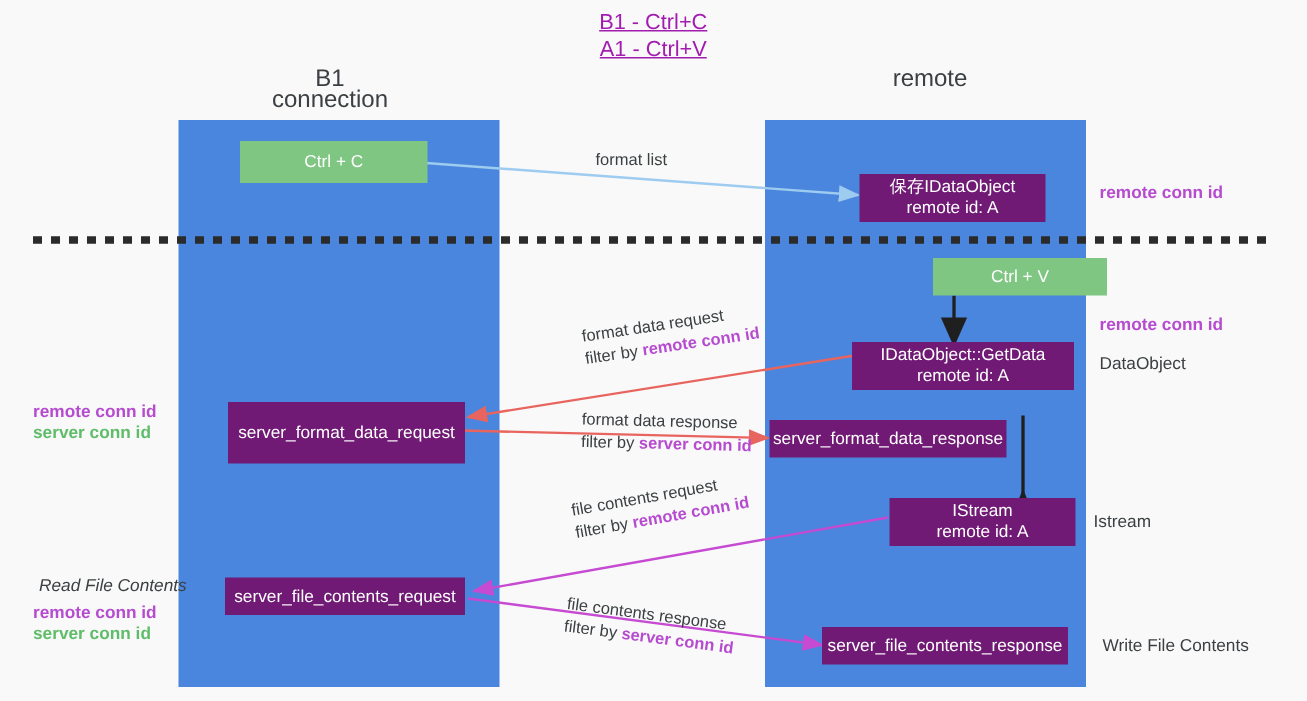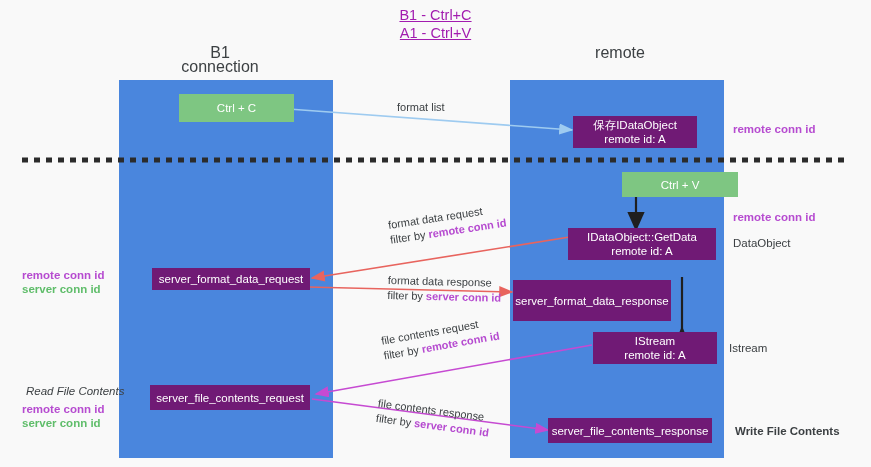--- a/index.html
+++ b/index.html
@@ -100,64 +100,64 @@
     <line x1="308" y1="287" x2="512" y2="292" stroke="#e8645e" stroke-width="1.6" marker-end="url(#ah-red)"></line>
 
     <line x1="682" y1="277" x2="682" y2="333" stroke="#1f1f1f" stroke-width="2.2"></line>
     <polygon points="677,326 687,326 682,338" fill="#1f1f1f" transform="rotate(180 682 332)"></polygon>
 
     <line x1="592" y1="345" x2="316" y2="394" stroke="#c64ad2" stroke-width="1.6" marker-end="url(#ah-purple)"></line>
 
     <line x1="312" y1="399" x2="548" y2="430" stroke="#c64ad2" stroke-width="1.6" marker-end="url(#ah-purple)"></line>
   </svg>
 
-  <div class="box green" style="left:160px;top:94px;width:115px;height:28px;margin-left:19px;">
+  <div class="box green" style="left:160px;top:94px;width:125px;height:28px;">
     <span>Ctrl + C</span>
   </div>
 
   <div class="box orange" style="left:573px;top:116px;width:124px;height:32px;flex-direction:column;">
     <span>保存IDataObject</span>
     <span>remote id: A</span>
   </div>
 
   <div class="box green" style="left:578px;top:172px;width:116px;height:25px;margin-left:44px;">
     <span>Ctrl + V</span>
   </div>
 
   <div class="box orange" style="left:568px;top:228px;width:148px;height:32px;flex-direction:column;">
     <span>IDataObject::GetData</span>
     <span>remote id: A</span>
   </div>
 
-  <div class="box orange" style="left:152px;top:268px;width:158px;height:22px;">
+  <div class="box orange" style="left:152px;top:268px;width:158px;height:41px;">
     <span>server_format_data_request</span>
   </div>
 
-  <div class="box orange" style="left:513px;top:280px;width:158px;height:41px;">
+  <div class="box orange" style="left:513px;top:280px;width:158px;height:25px;">
     <span>server_format_data_response</span>
   </div>
 
   <div class="box orange" style="left:593px;top:332px;width:124px;height:32px;flex-direction:column;">
     <span>IStream</span>
     <span>remote id: A</span>
   </div>
 
   <div class="box orange" style="left:150px;top:385px;width:160px;height:25px;">
     <span>server_file_contents_request</span>
   </div>
 
   <div class="box orange" style="left:548px;top:418px;width:164px;height:25px;">
     <span>server_file_contents_response</span>
   </div>
 
   <div class="ann purple" style="left:733px;top:122px;">remote conn id</div>
   <div class="ann purple" style="left:733px;top:210px;">remote conn id</div>
   <div class="ann dark" style="left:733px;top:236px;">DataObject</div>
   <div class="ann dark" style="left:729px;top:341px;">Istream</div>
-  <div class="ann dark" style="left:735px;top:424px;font-weight:bold;">Write File Contents</div>
+  <div class="ann dark" style="left:735px;top:424px;">Write File Contents</div>
 
   <div class="ann purple" style="left:22px;top:268px;">remote conn id</div>
   <div class="ann green" style="left:22px;top:282px;">server conn id</div>
 
   <div class="ann dark" style="left:26px;top:384px;font-style:italic;">Read File Contents</div>
   <div class="ann purple" style="left:22px;top:402px;">remote conn id</div>
   <div class="ann green" style="left:22px;top:416px;">server conn id</div>
 
   <div class="elabel" style="left:397px;top:100px;">format list</div>
 

